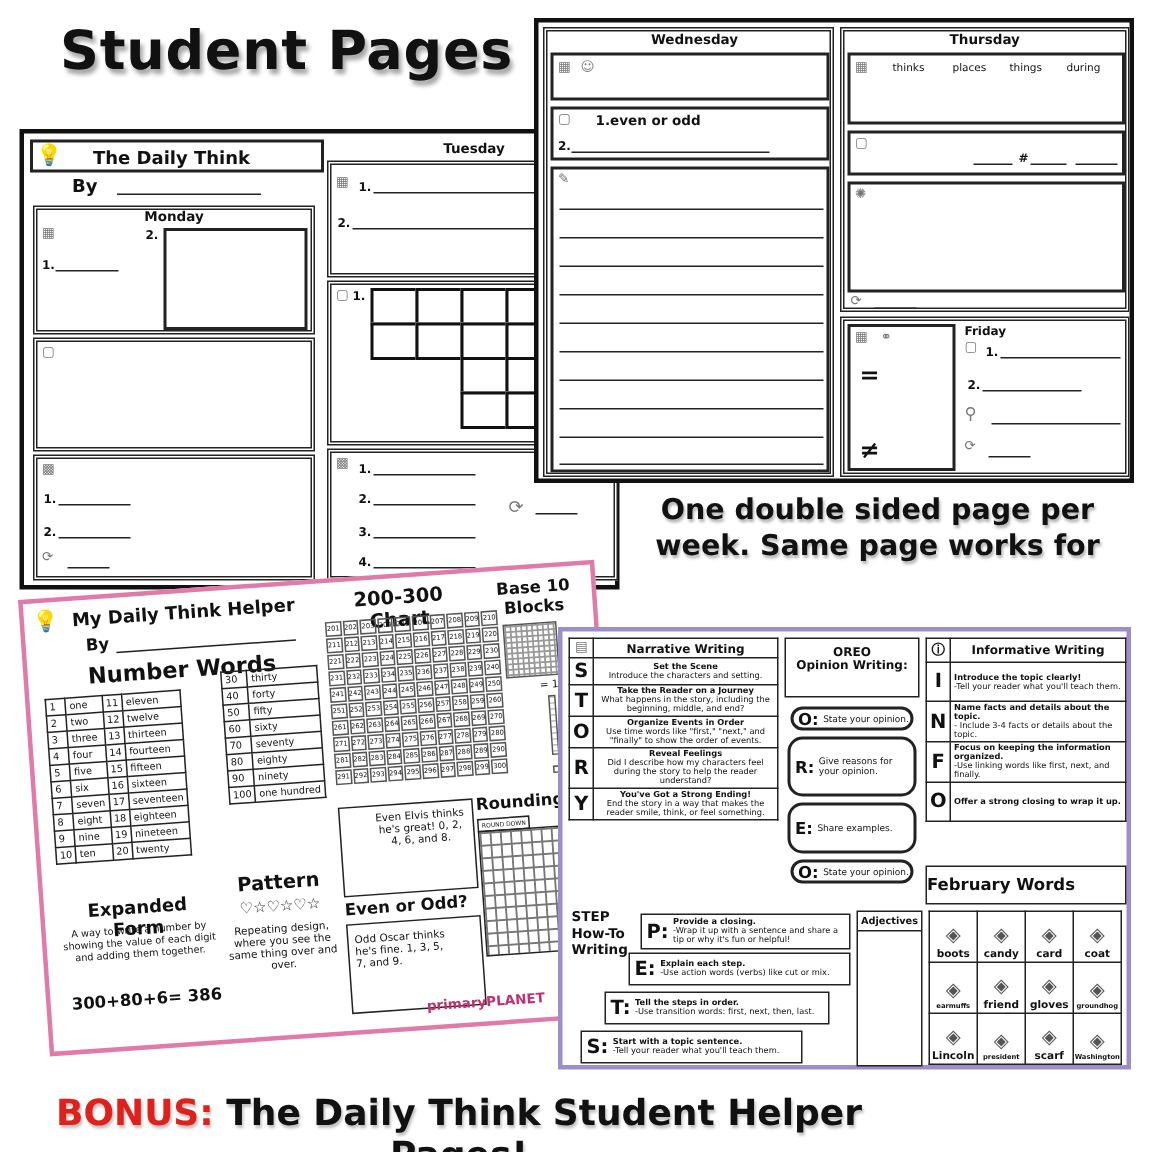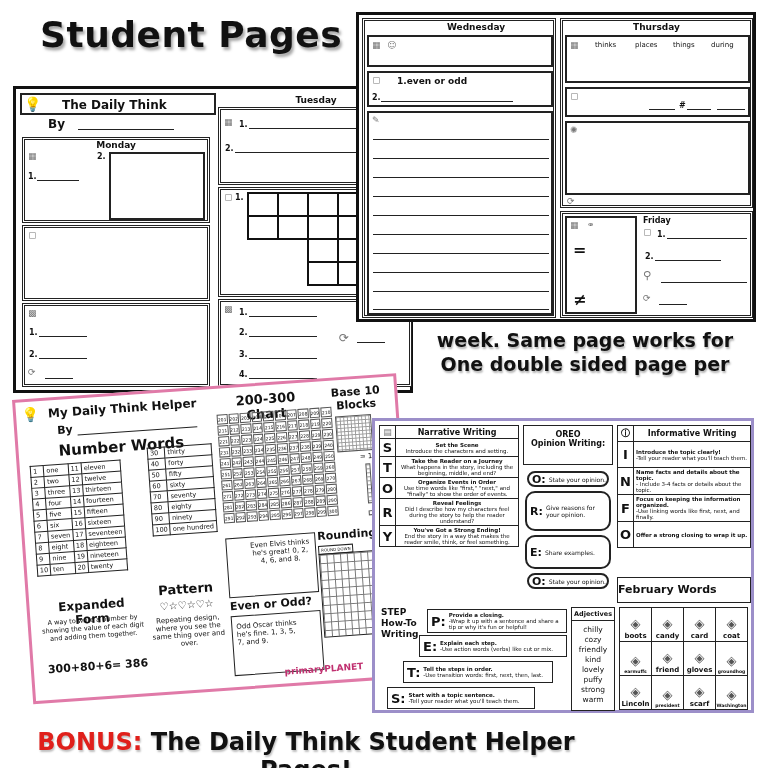--- a/index.html
+++ b/index.html
@@ -103,21 +103,21 @@
     <div class="line" style="left:28px;top:56px;width:68px"></div>
     <span class="num" style="left:18px;top:68px">4.</span>
     <div class="line" style="left:28px;top:76px;width:68px"></div>
     <span class="ico" style="left:118px;top:30px;font-size:12px">⟳</span>
     <div class="line" style="left:136px;top:40px;width:28px"></div>
   </div>
 </div>
 
 <div class="abs sheet" style="left:356px;top:12px;width:400px;height:310px;">
   <div class="dbl" style="left:3px;top:3px;width:194px;height:300px">
-    <div class="lbl" style="left:17px;top:1px;width:100%">Wednesday</div>
+    <div class="lbl" style="left:4px;top:1px;width:100%">Wednesday</div>
     <div class="box" style="left:2px;top:14px;width:186px;height:32px">
       <span class="ico" style="left:3px;top:4px">▦</span>
       <span class="ico" style="left:18px;top:4px">☺</span>
     </div>
     <div class="box" style="left:2px;top:50px;width:186px;height:36px">
       <span class="ico" style="left:3px;top:3px">▢</span>
       <span class="abs" style="left:28px;top:3px;font-size:9px;font-weight:bold">1.even  or  odd</span>
       <span class="num" style="left:3px;top:20px">2.</span>
       <div class="line" style="left:12px;top:28px;width:132px"></div>
     </div>
@@ -171,22 +171,22 @@
     <span class="num" style="left:82px;top:38px">2.</span>
     <div class="line" style="left:92px;top:46px;width:66px"></div>
     <span class="ico" style="left:80px;top:56px;font-size:11px">⚲</span>
     <div class="line" style="left:98px;top:68px;width:86px"></div>
     <span class="ico" style="left:80px;top:80px">⟳</span>
     <div class="line" style="left:96px;top:90px;width:28px"></div>
   </div>
 </div>
 
 <div class="abs caption">
+  <div>One double sided page per</div>
   <div>week. Same page works for</div>
-  <div>One double sided page per</div>
 </div>
 
 <div class="abs helper1">
   <span class="ico" style="left:6px;top:6px;font-size:14px">💡</span>
   <div class="abs" style="left:32px;top:6px;font-size:12px;font-weight:bold">My Daily Think Helper</div>
   <div class="abs" style="left:40px;top:24px;font-size:11px;font-weight:bold">By</div>
   <div class="line" style="left:60px;top:36px;width:120px"></div>
   <div class="abs" style="left:40px;top:42px;font-size:15px;font-weight:bold">Number Words</div>
 
   <table class="nw abs" style="left:10px;top:64px">
@@ -514,30 +514,20 @@
       <b class="big">T:</b>
       <span><b>Tell the steps in order.</b><br><span>-Use transition words: first, next, then, last.</span></span>
     </div>
   <div class="step" style="left:12px;top:266px;width:148px;height:22px">
       <b class="big">S:</b>
       <span><b>Start with a topic sentence.</b><br><span>-Tell your reader what you'll teach them.</span></span>
     </div>
 
   <div class="abs" style="left:196px;top:186px;width:44px;height:104px;border:1.5px solid #222;text-align:center">
     <div style="font-size:6.5px;font-weight:bold;border-bottom:1.5px solid #222;padding:2px 0">Adjectives</div>
-    <div id="adj-list" style="font-size:7.5px;line-height:10px;margin-top:4px">
-        <div>chilly</div>
-        <div>cozy</div>
-        <div>friendly</div>
-        <div>kind</div>
-        <div>lovely</div>
-        <div>puffy</div>
-        <div>strong</div>
-        <div>warm</div>
-      </div>
   </div>
 
   <table class="fw abs" style="left:244px;top:186px">
     <tbody id="fw-body">
         <tr>
           <td><span class="pic">◈</span>boots</td>
           <td><span class="pic">◈</span>candy</td>
           <td><span class="pic">◈</span>card</td>
           <td><span class="pic">◈</span>coat</td>
         </tr>

